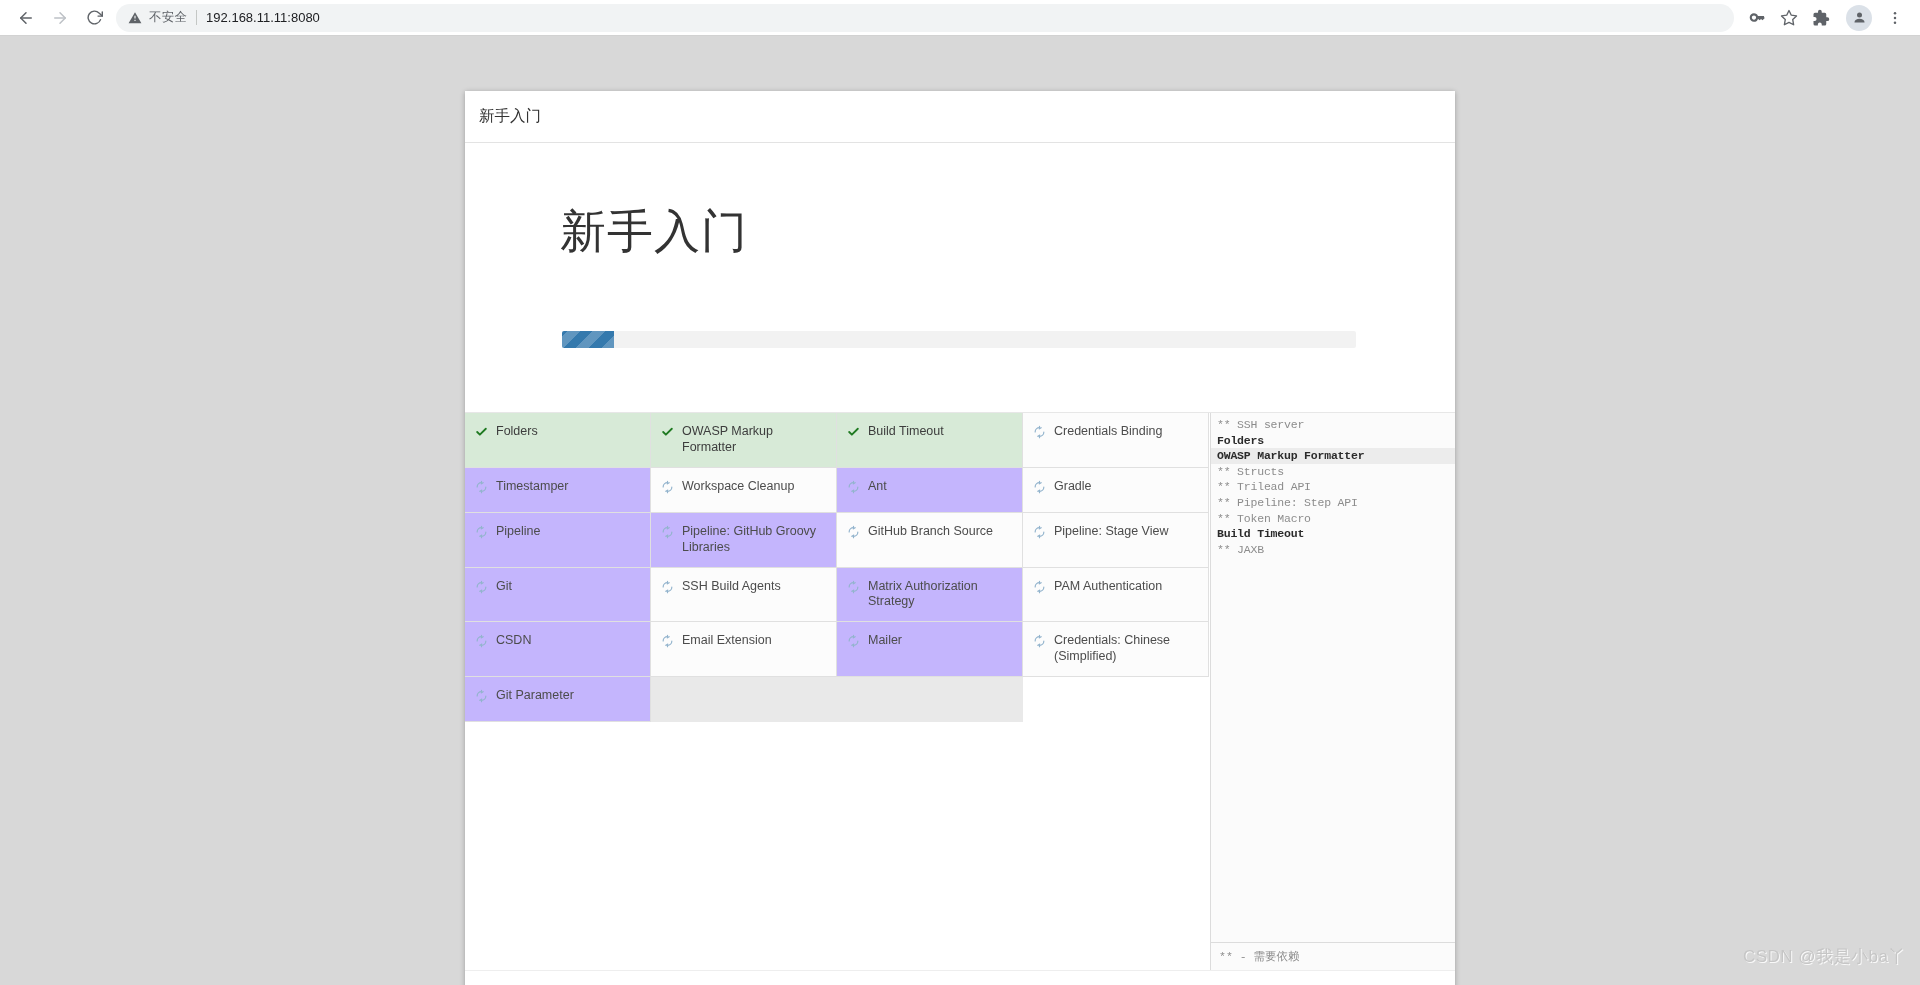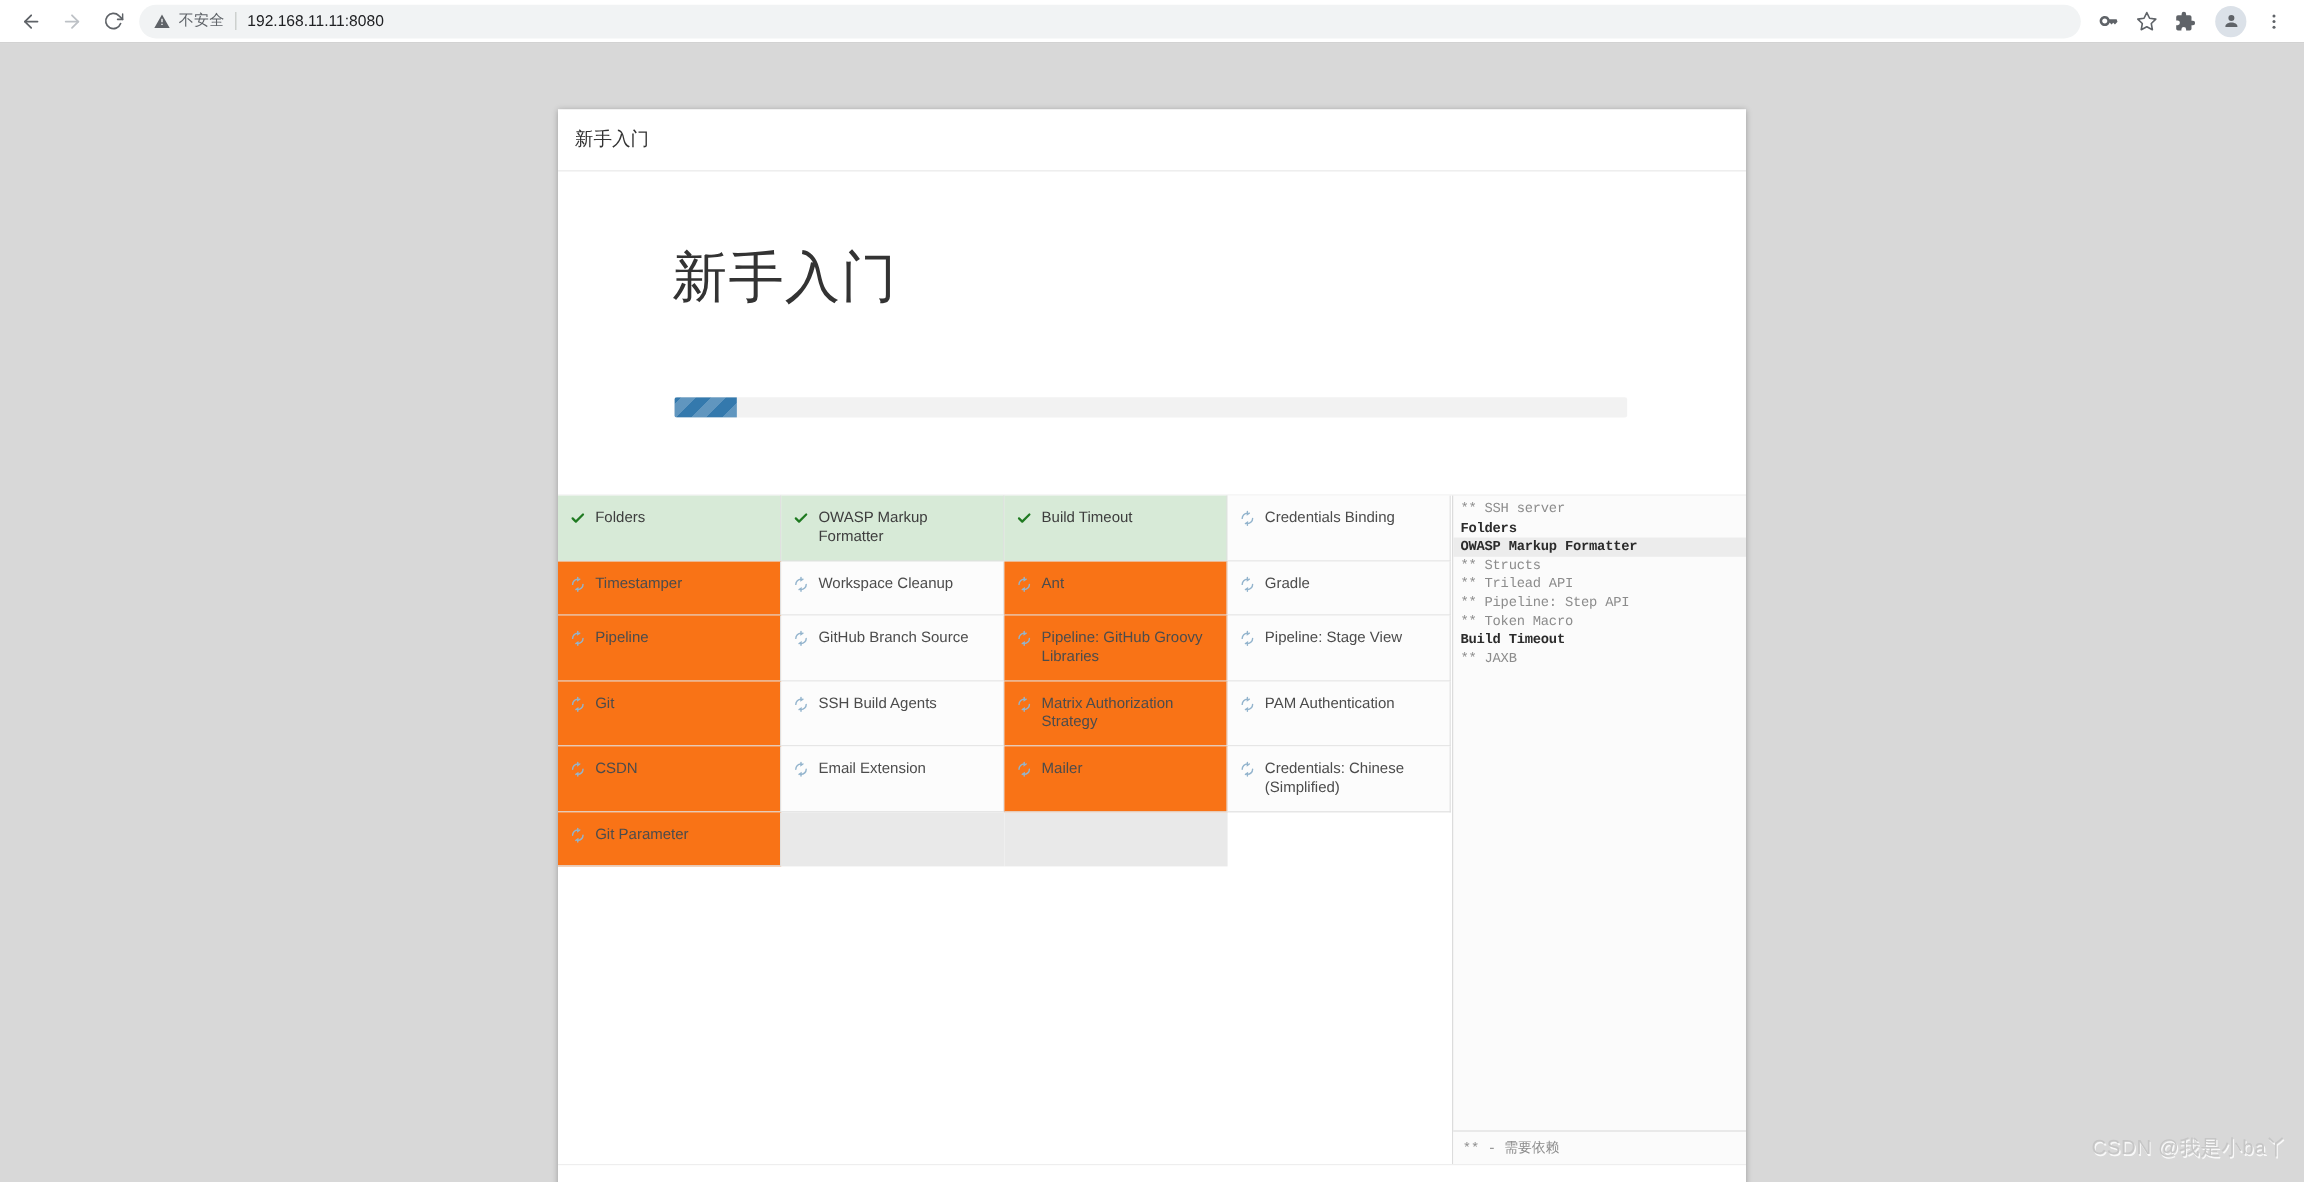--- a/index.html
+++ b/index.html
@@ -176,21 +176,21 @@
     min-height: 45px;
     padding: 11px 8px 11px 10px;
     display: flex;
     align-items: flex-start;
     gap: 8px;
     font-size: 12.5px;
     color: #4c4c4c;
     line-height: 1.27;
     border-right: 1px solid #e0e0e0;
     border-bottom: 1px solid #e0e0e0;
-    background: #f97316;
+    background: #c4b5fd;
   }
   .plugin-cell.alt { background: #fcfcfc; }
   .plugin-cell.done { background: #d7ead7; color: #3d3d3d; }
   .plugin-cell.empty {
     background: #e9e9e9;
     border-right: none;
     border-bottom: none;
   }
   .plugin-cell .label { padding-top: 0px; }
 
@@ -418,37 +418,37 @@
             </div>
             <div class="plugin-cell">
               <span><svg class="icon-spin" viewBox="0 0 24 24" fill="none" stroke="currentColor" stroke-width="2.2" stroke-linecap="round">
                   <path d="M20 12a8 8 0 0 1-8 8"></path>
                   <path d="M4 12a8 8 0 0 1 8-8"></path>
                   <polyline points="12 1.5 12 6 15 4"></polyline>
                   <polyline points="12 22.5 12 18 9 20"></polyline>
                 </svg></span>
               <span class="label">Pipeline</span>
             </div>
+            <div class="plugin-cell">
+              <span><svg class="icon-spin" viewBox="0 0 24 24" fill="none" stroke="currentColor" stroke-width="2.2" stroke-linecap="round">
+                  <path d="M20 12a8 8 0 0 1-8 8"></path>
+                  <path d="M4 12a8 8 0 0 1 8-8"></path>
+                  <polyline points="12 1.5 12 6 15 4"></polyline>
+                  <polyline points="12 22.5 12 18 9 20"></polyline>
+                </svg></span>
+              <span class="label">Pipeline: GitHub Groovy Libraries</span>
+            </div>
             <div class="plugin-cell alt">
               <span><svg class="icon-spin" viewBox="0 0 24 24" fill="none" stroke="currentColor" stroke-width="2.2" stroke-linecap="round">
                   <path d="M20 12a8 8 0 0 1-8 8"></path>
                   <path d="M4 12a8 8 0 0 1 8-8"></path>
                   <polyline points="12 1.5 12 6 15 4"></polyline>
                   <polyline points="12 22.5 12 18 9 20"></polyline>
                 </svg></span>
               <span class="label">GitHub Branch Source</span>
-            </div>
-            <div class="plugin-cell">
-              <span><svg class="icon-spin" viewBox="0 0 24 24" fill="none" stroke="currentColor" stroke-width="2.2" stroke-linecap="round">
-                  <path d="M20 12a8 8 0 0 1-8 8"></path>
-                  <path d="M4 12a8 8 0 0 1 8-8"></path>
-                  <polyline points="12 1.5 12 6 15 4"></polyline>
-                  <polyline points="12 22.5 12 18 9 20"></polyline>
-                </svg></span>
-              <span class="label">Pipeline: GitHub Groovy Libraries</span>
             </div>
             <div class="plugin-cell alt">
               <span><svg class="icon-spin" viewBox="0 0 24 24" fill="none" stroke="currentColor" stroke-width="2.2" stroke-linecap="round">
                   <path d="M20 12a8 8 0 0 1-8 8"></path>
                   <path d="M4 12a8 8 0 0 1 8-8"></path>
                   <polyline points="12 1.5 12 6 15 4"></polyline>
                   <polyline points="12 22.5 12 18 9 20"></polyline>
                 </svg></span>
               <span class="label">Pipeline: Stage View</span>
             </div>

